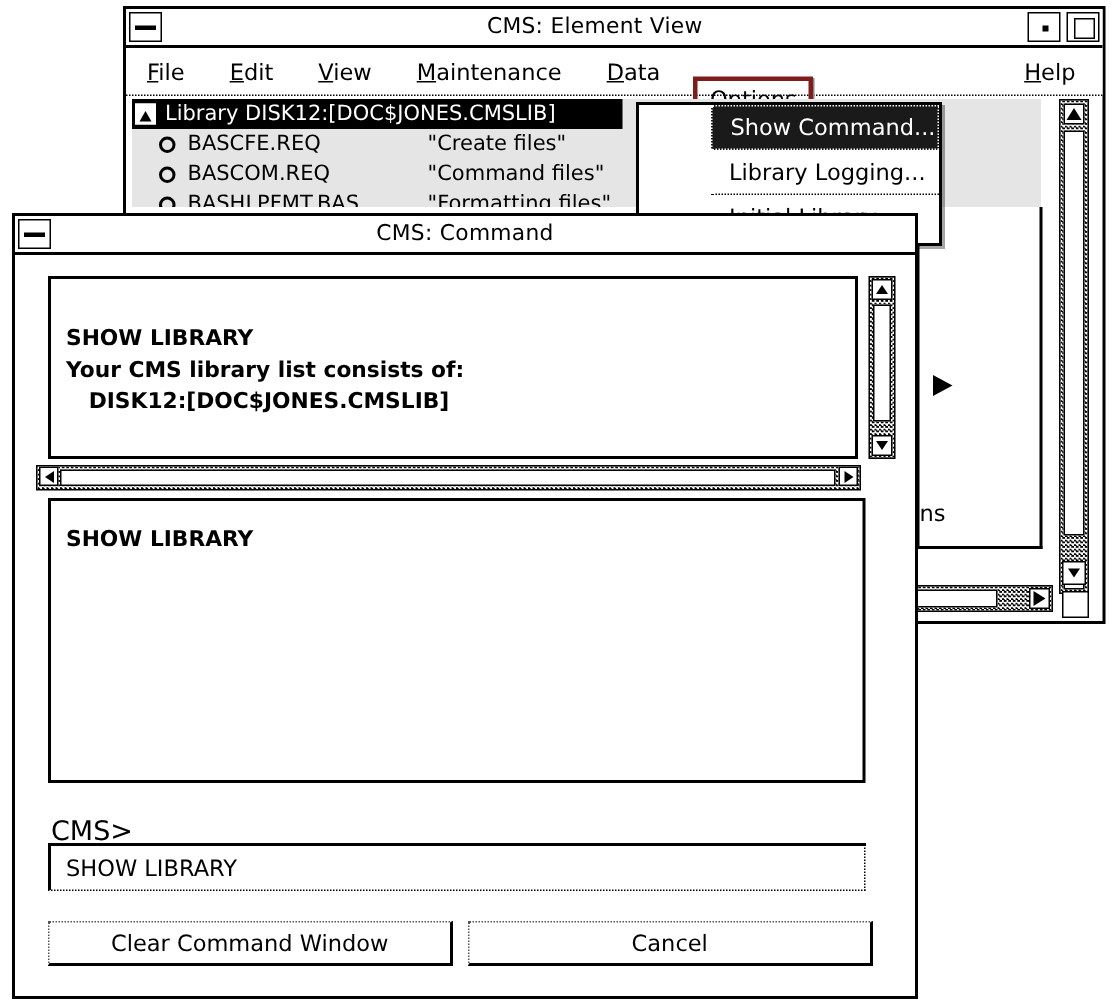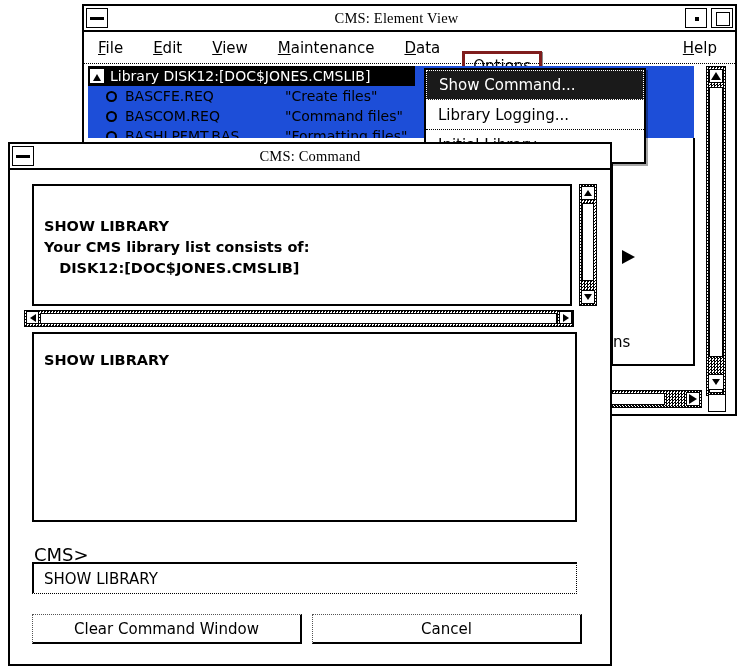--- a/index.html
+++ b/index.html
@@ -26,21 +26,20 @@
     display: flex;
     align-items: center;
   }
   .title-text {
     flex: 1;
     text-align: center;
     font-size: 14.5px;
     color: #000;
     letter-spacing: .2px;
     white-space: nowrap;
-    font-family: Liberation Serif, serif;
   }
   .tb-btn {
     width: 22px; height: 20px;
     border: 1px solid #000;
     background: #fff;
     margin: 0 2px;
     position: relative;
     flex: 0 0 auto;
   }
   .tb-btn.menu-btn::after {
@@ -87,21 +86,21 @@
   .menu-item.active {
     border: 3px solid #7f1d1d;
     box-shadow: 1px 1px 0 #888;
     margin-top: 37px;
   }
   .menu-item.help-item { margin-left: auto; margin-right: 4px; }
 
   
   .list-area {
     position: absolute;
-    background: #1d4ed8;
+    background: #e5e5e5;
     overflow: hidden;
   }
   .list-row {
     height: 20px;
     display: flex;
     align-items: center;
     font-size: 14px;
     white-space: nowrap;
     color: #000;
   }
@@ -352,21 +351,21 @@
     <div class="resize-corner" style="left:624px; top:388px;"></div>
 
     <div class="sb-h" style="left:4px; top:384px; width:614px; height:18px;">
       <div class="sb-thumb-h" style="left:2px; width:574px;"></div>
       <div class="sb-arrow" style="right:1px; top:1px;">
           <div class="ar ar-rt"></div>
         </div>
     </div>
   </div>
 
-  <div class="dropdown" style="left:424px; top:68px; width:222px; height:96px;">
+  <div class="dropdown" style="left:424px; top:68px; width:204px; height:96px;padding-left:48px;">
     <div class="dd-item highlight">
       <span>Show Command...</span>
     </div>
     <div class="dd-item">
       <span>Library Logging...</span>
     </div>
     <div class="dd-item">
       <span>Initial Library...</span>
     </div>
   </div>

